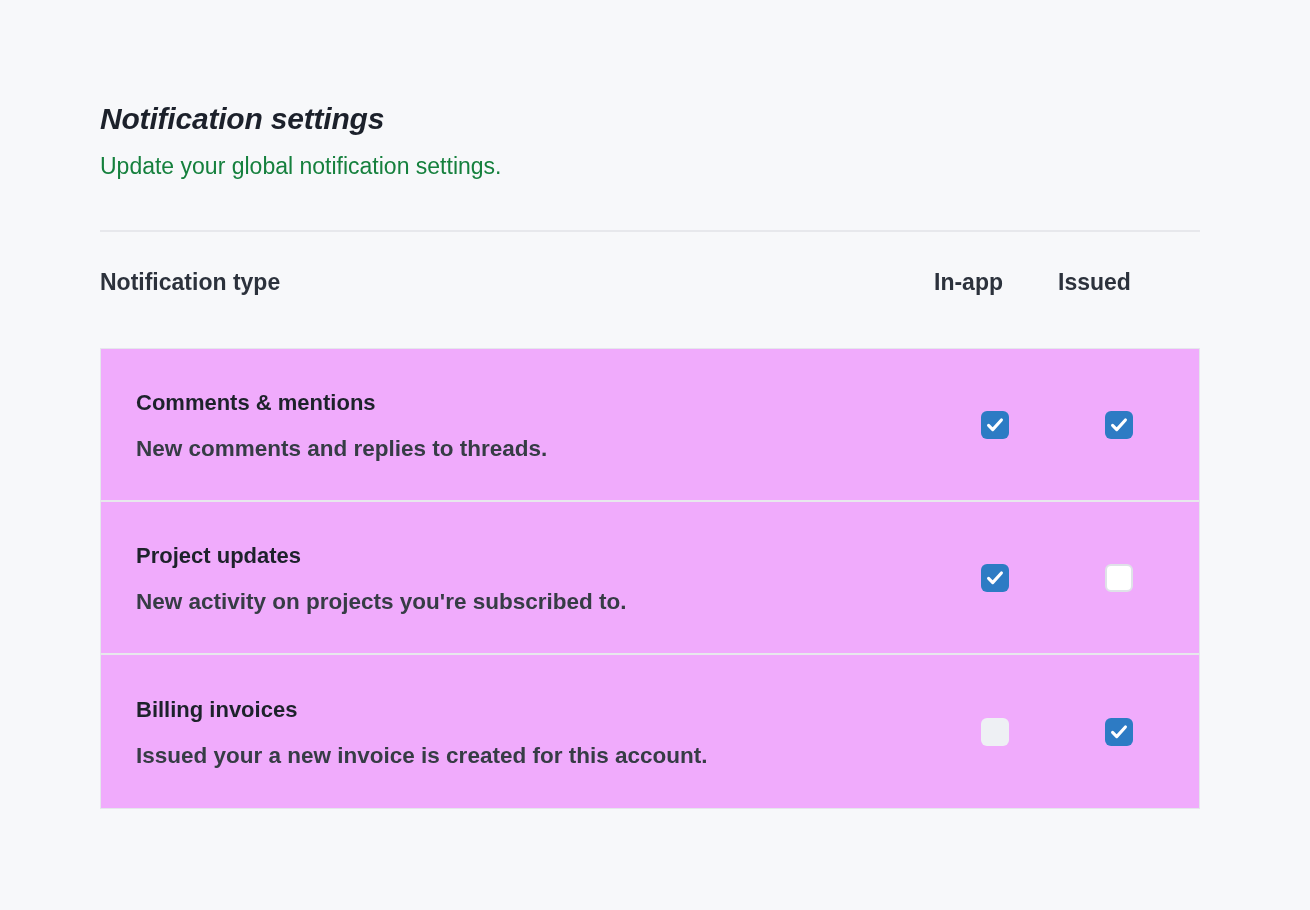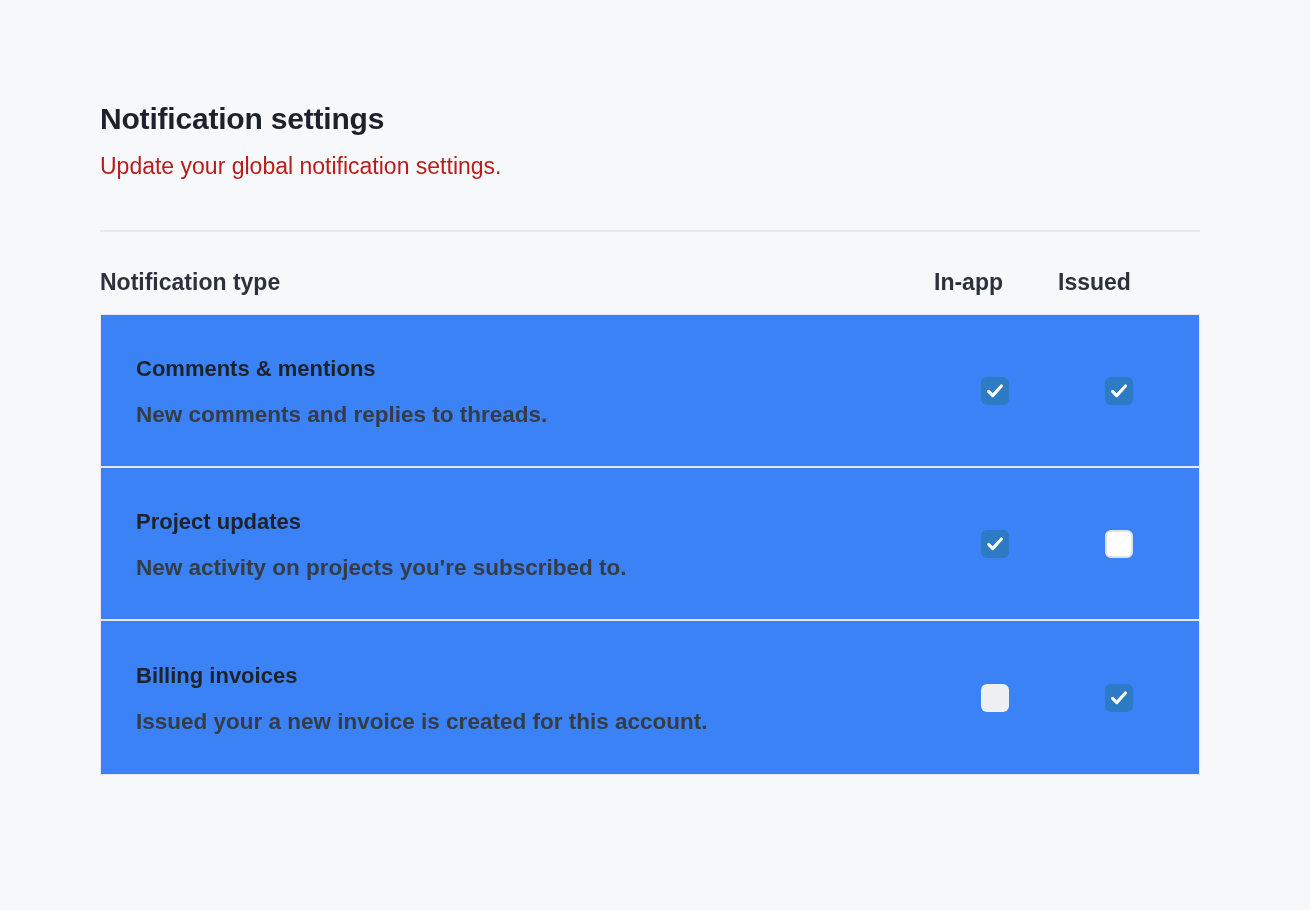--- a/index.html
+++ b/index.html
@@ -15,26 +15,27 @@
     margin-left: 100px;
     padding-top: 100px;
     width: 1100px;
   }
   .page-title {
     font-size: 30px;
     font-weight: 700;
     line-height: 38px;
     color: #1c212b;
     letter-spacing: -0.2px;
+    font-style: italic;
   }
   .page-subtitle {
     margin-top: 12px;
     font-size: 23px;
     line-height: 32px;
-    color: #b91c1c;
+    color: #15803d;
   }
   .top-divider {
     margin-top: 48px;
     height: 2px;
     background: #e7e8ec;
     border: none;
   }
   .col-grid {
     display: grid;
     grid-template-columns: 1fr 124px 124px;
@@ -46,22 +47,22 @@
     height: 40px;
     font-weight: bold;
   }
   .table-header .hdr {
     font-size: 23px;
     color: #2c323c;
   }
   .hdr-type { text-align: left; }
   .hdr-col { text-align: left; }
   .card {
-    margin-top: 12px;
-    background: #3b82f6;
+    margin-top: 46px;
+    background: #f0abfc;
     border: 1px solid #e5e7ec;
   }
   .row {
     border-bottom: 2px solid #e7e8ec;
     height: 153px;
     padding-left: 35px;
   }
   .row:last-child { border-bottom: none; }
   .row-text { padding: 32px 0 30px 0; }
   .row-title {

